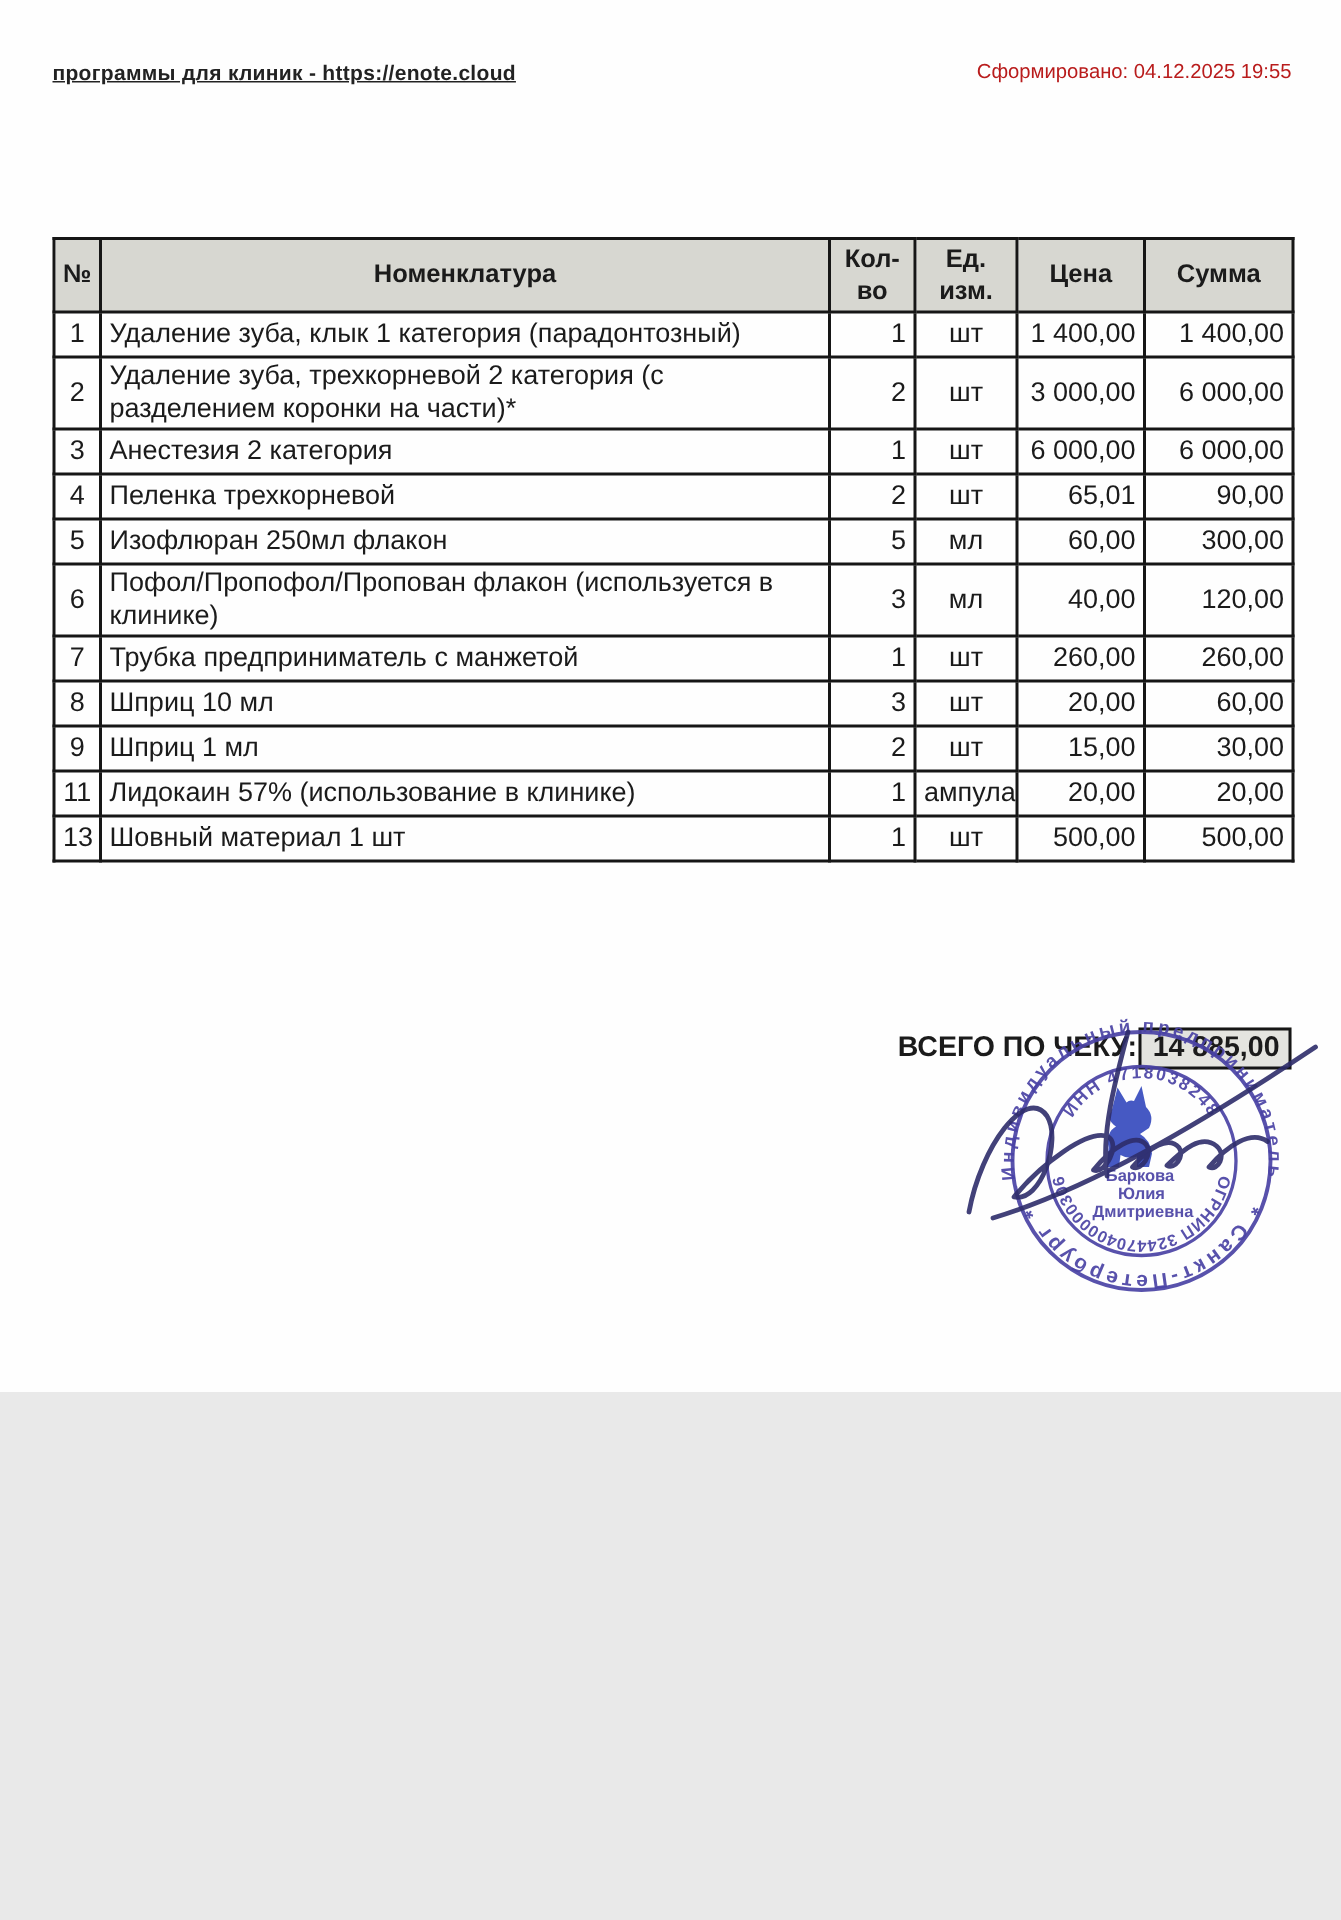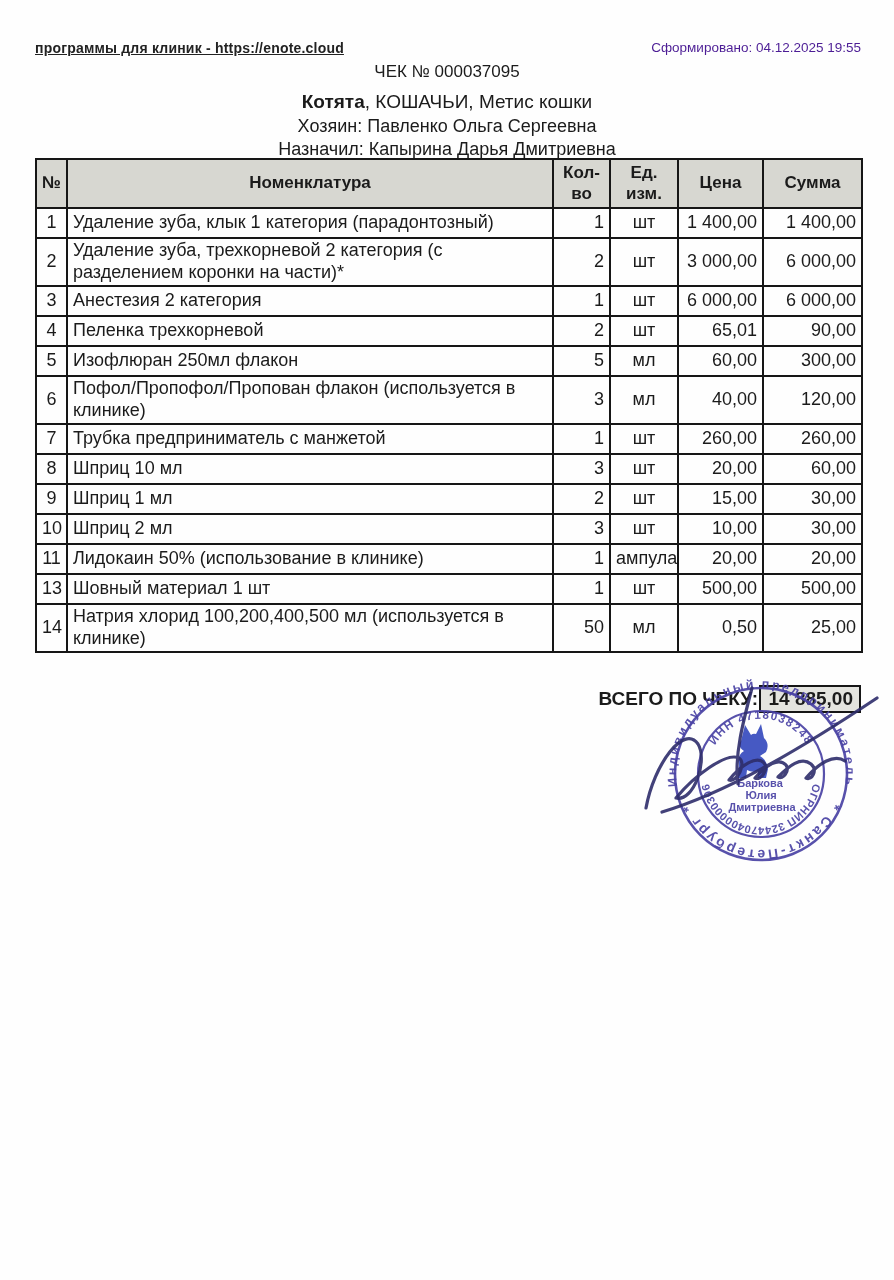--- a/index.html
+++ b/index.html
@@ -1,27 +1,27 @@
 <!DOCTYPE html>
 <html><head>
 <meta charset="utf-8">
 <style>
   html,body { margin:0; padding:0; background:#e9e9e9; }
   .page {
-    position:relative; width:894px; height:1280px; margin:0 auto;
+    position:relative; width:894px; height:928px; margin:0 auto;
     background:#fefefe; color:#1b1b1b;
     font-family:"Liberation Sans","DejaVu Sans",sans-serif;
     overflow:hidden;
   }
   
   .topbar { position:absolute; top:40px; left:35px; right:33px;
     display:flex; justify-content:space-between; align-items:flex-start; }
   .clinic-link { font-size:14px; font-weight:bold; color:#222;
     text-decoration:underline; letter-spacing:.2px; }
-  .generated { font-size:13.5px; color:#4c1d95; }
+  .generated { font-size:13.5px; color:#b91c1c; }
 
   
   .headings { position:absolute; top:62px; left:0; right:0; text-align:center; }
   .check-no { font-size:17px; margin-bottom:9px; }
   .patient  { font-size:19px; margin-bottom:3px; }
   .patient b { font-weight:bold; }
   .owner, .prescriber { font-size:18px; margin-top:2px; }
 
   
   table.items { position:absolute; top:158px; left:35px; width:826px;
@@ -63,26 +63,20 @@
 </head>
 <body>
 
 <div class="page">
 
   <div class="topbar">
     <span class="clinic-link">программы для клиник - https://enote.cloud</span>
     <span class="generated">Сформировано: 04.12.2025 19:55</span>
   </div>
 
-  <div class="headings">
-    <div class="check-no">ЧЕК № 000037095</div>
-    <div class="patient"><b>Котята</b><span>, КОШАЧЬИ, Метис кошки</span></div>
-    <div class="owner">Хозяин: Павленко Ольга Сергеевна</div>
-    <div class="prescriber">Назначил: Капырина Дарья Дмитриевна</div>
-  </div>
 
   <table class="items">
     <colgroup>
       <col class="col-num">
         <col class="col-name">
         <col class="col-qty">
       <col class="col-unit">
         <col class="col-price">
         <col class="col-sum">
     </colgroup>
@@ -163,50 +157,34 @@
       </tr>
       <tr>
         <td class="c-num">9</td>
         <td class="c-name">Шприц 1 мл</td>
         <td class="c-qty">2</td>
         <td class="c-unit">шт</td>
         <td class="c-price">15,00</td>
         <td class="c-sum">30,00</td>
       </tr>
       <tr>
-        <td class="c-num">10</td>
-        <td class="c-name">Шприц 2 мл</td>
-        <td class="c-qty">3</td>
-        <td class="c-unit">шт</td>
-        <td class="c-price">10,00</td>
-        <td class="c-sum">30,00</td>
-      </tr>
-      <tr>
         <td class="c-num">11</td>
-        <td class="c-name">Лидокаин 50% (использование в клинике)</td>
+        <td class="c-name">Лидокаин 57% (использование в клинике)</td>
         <td class="c-qty">1</td>
         <td class="c-unit">ампула</td>
         <td class="c-price">20,00</td>
         <td class="c-sum">20,00</td>
       </tr>
       <tr>
         <td class="c-num">13</td>
         <td class="c-name">Шовный материал 1 шт</td>
         <td class="c-qty">1</td>
         <td class="c-unit">шт</td>
         <td class="c-price">500,00</td>
         <td class="c-sum">500,00</td>
-      </tr>
-      <tr>
-        <td class="c-num">14</td>
-        <td class="c-name">Натрия хлорид 100,200,400,500 мл (используется в клинике)</td>
-        <td class="c-qty">50</td>
-        <td class="c-unit">мл</td>
-        <td class="c-price">0,50</td>
-        <td class="c-sum">25,00</td>
       </tr>
     </tbody>
   </table>
 
   <div class="total-row" id="totalRow" style="top: 685px;">
     <span class="total-label">ВСЕГО ПО ЧЕКУ:</span>
     <span class="total-box">14 885,00</span>
   </div>
 
   <div class="stamp">

